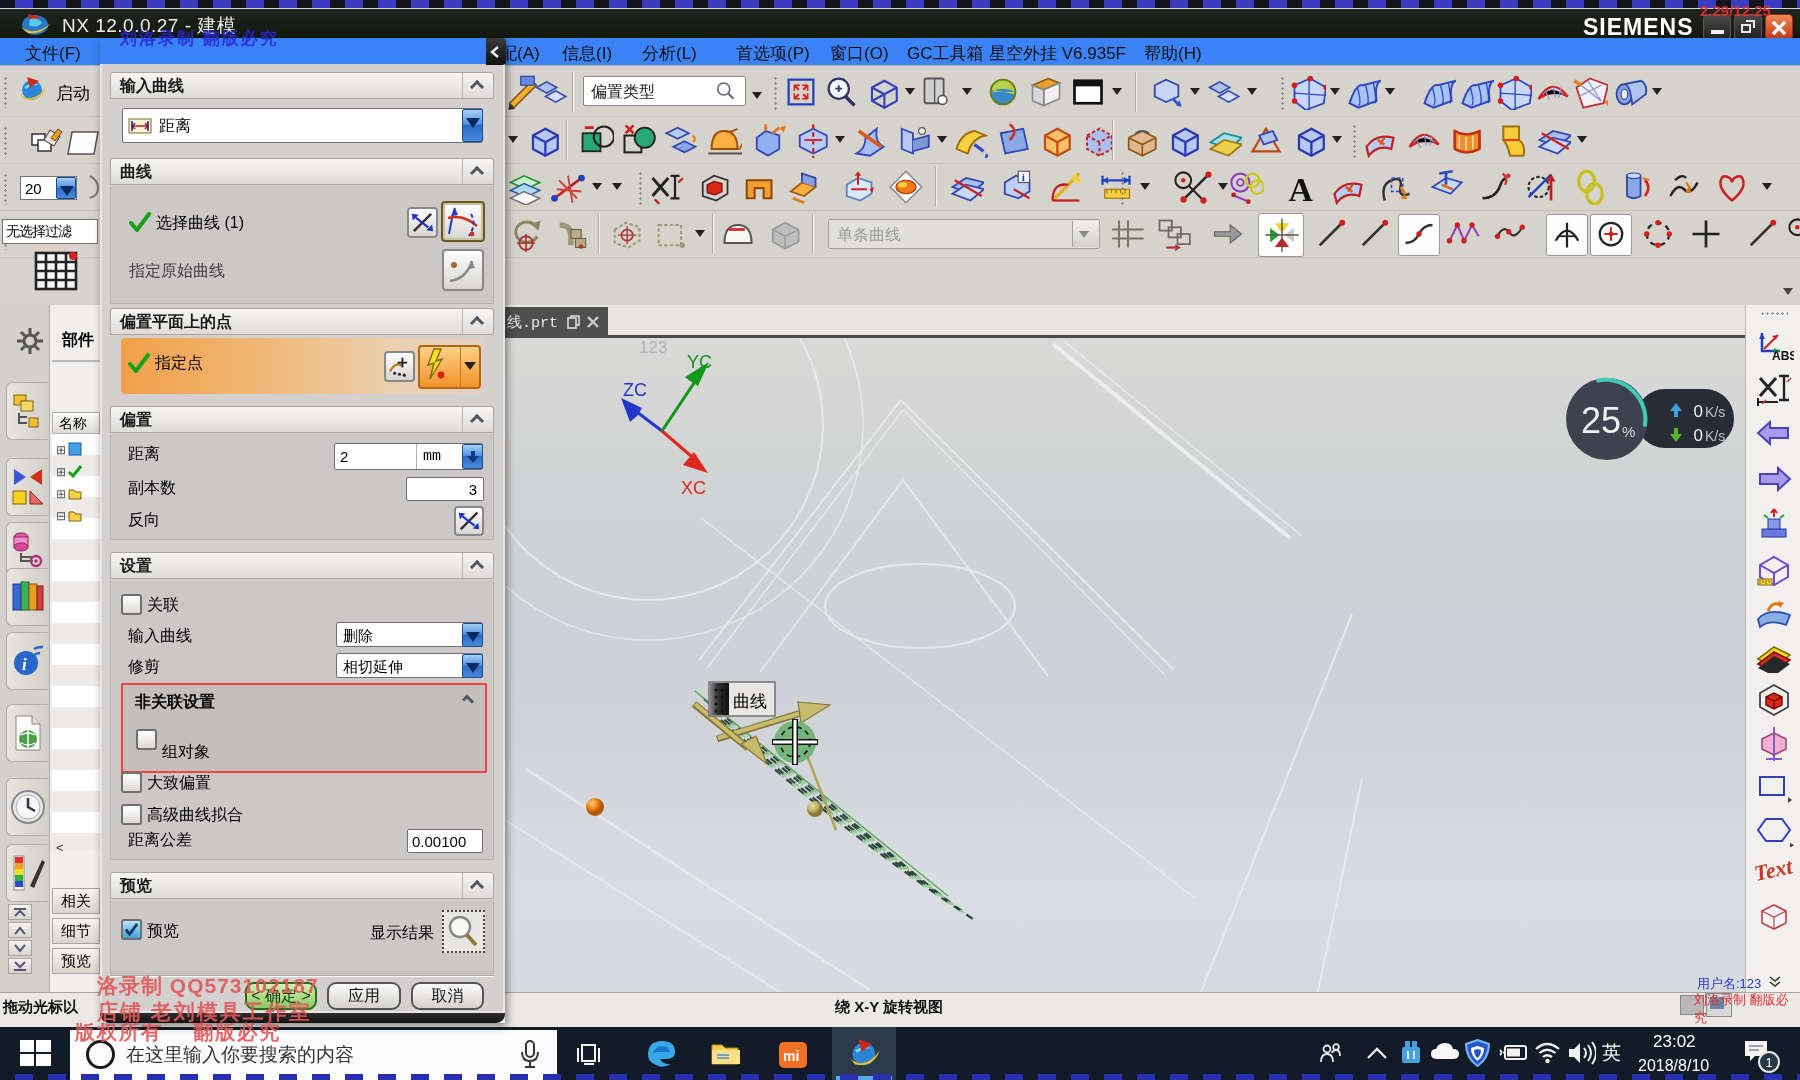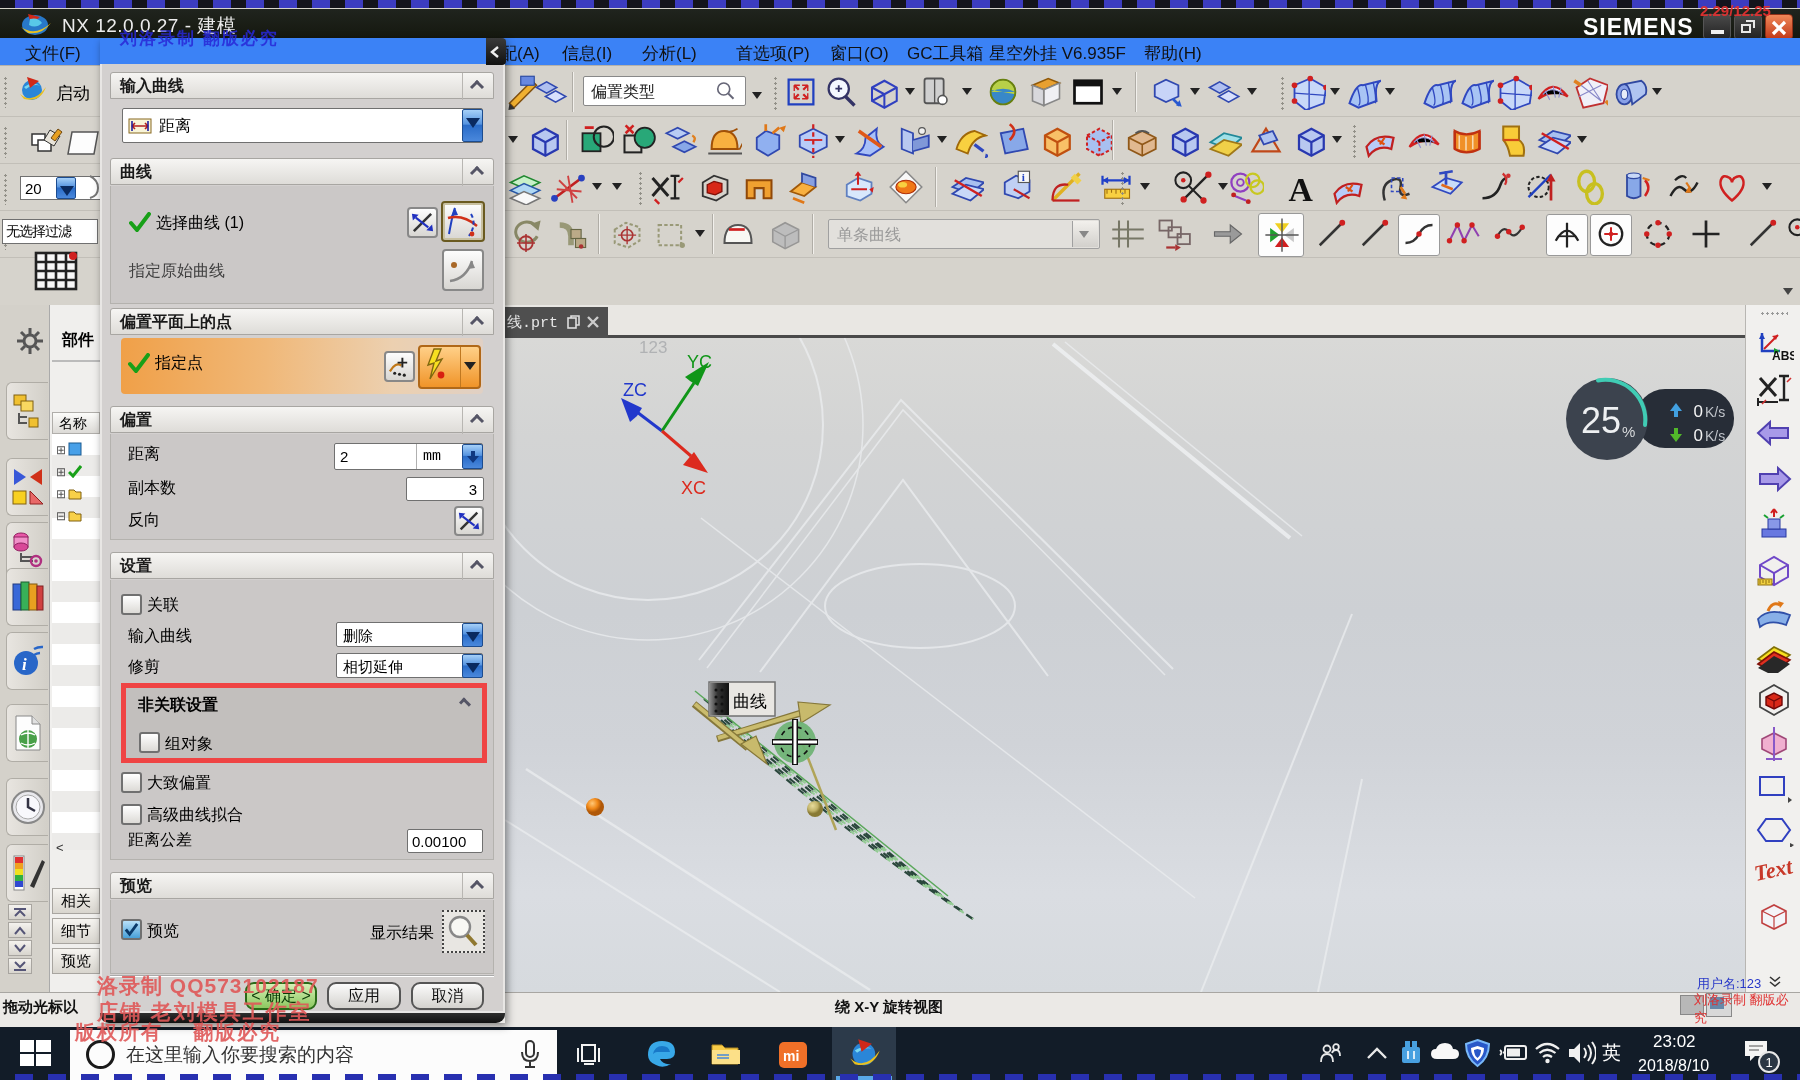--- a/index.html
+++ b/index.html
@@ -1001,21 +1001,21 @@
     <rect x="2" y="8" width="13" height="11" fill="#fff" stroke="#333" stroke-width="1.5"></rect>
     <rect x="8" y="14" width="13" height="11" fill="#fff" stroke="#333" stroke-width="1.5"></rect>
     <path d="M20 4 L30 10 L24 20 L14 14 Z" fill="#e8e4da" stroke="#333"></path>
     <path d="M28 3 l4 3 -7 9 -4 -3 Z" fill="#e8a020" stroke="#704810"></path>
   </svg>
   <svg class="ico" style="left:66px;top:128px" width="34" height="30" viewBox="0 0 34 30">
     <path d="M6 4 L32 4 L28 26 L2 26 Z" fill="#fdfdfd" stroke="#555" stroke-width="1.5"></path>
   </svg>
 
   <div class="hdl" style="left:3px;top:173px;height:32px"></div>
-  <div class="abs" style="left:20px;top:176px;width:81px;height:24px;background:#fff;border:1px solid #707070">
+  <div class="abs" style="left:20px;top:176px;width:57px;height:24px;background:#fff;border:1px solid #707070">
     <span class="abs" style="left:4px;top:3px;font-size:15px">20</span>
     <div class="bluebtn" style="left:35px;top:0;width:20px;height:22px">
         <i></i>
       </div>
   </div>
   <svg class="ico" style="left:88px;top:172px" width="12" height="30" viewBox="0 0 12 30">
       <path d="M2 4 q8 4 8 12 q0 8 -8 10" fill="none" stroke="#777" stroke-width="2"></path>
     </svg>
 
   <div class="hdl" style="left:3px;top:218px;height:32px"></div>
@@ -1407,21 +1407,21 @@
     <div class="field" style="left:225px;top:73px;width:147px;height:25px">
           <span style="position:absolute;left:6px;top:4px;font-size:15px">相切延伸</span>
           <div class="bluebtn" style="left:125px;top:0;width:21px;height:24px">
             <i></i>
           </div>
         </div>
     <div class="subpan">
       <span style="position:absolute;left:12px;top:7px;font-size:16px;font-weight:bold">非关联设置</span>
       <b style="position:absolute;right:12px;top:12px;width:10px;height:7px;border-top:3px solid #556;border-left:3px solid #556;transform:rotate(45deg)"></b>
       <div class="cb" style="left:13px;top:44px"></div>
-          <span style="position:absolute;left:39px;top:46px;font-size:16px">组对象</span>
+          <span style="position:absolute;left:39px;top:57px;font-size:16px">组对象</span>
     </div>
     <div class="cb" style="left:10px;top:192px"></div>
         <span style="position:absolute;left:36px;top:193px;font-size:16px">大致偏置</span>
     <div class="cb" style="left:10px;top:224px"></div>
         <span style="position:absolute;left:36px;top:225px;font-size:16px">高级曲线拟合</span>
     <span style="position:absolute;left:17px;top:250px;font-size:16px">距离公差</span>
     <div class="field" style="left:296px;top:249px;width:76px;height:24px">
           <span style="position:absolute;left:4px;top:3px;font-size:15px">0.00100</span>
         </div>
   </div>
@@ -1461,18 +1461,18 @@
 .ghead::before{content:"";position:absolute;right:30px;top:0;width:1px;height:27px;background:#b8b6b2}
 .gbody{position:absolute;left:8px;width:384px;background:#cbc8c7;border:1px solid #b4b2ae;border-top:none}
 .field{position:absolute;background:#fff;border:1px solid #707070;border-radius:2px}
 .bluebtn{position:absolute;background:linear-gradient(#a6d0f8 0%,#5694e0 45%,#2a6cc8 50%,#4a88dc 100%);border:1px solid #1c4c90;border-radius:2px}
 .bluebtn i{position:absolute;left:3px;top:8px;width:0;height:0;border:7px solid transparent;border-top:10px solid #0a2a60;border-bottom:none}
 .sqbtn{position:absolute;background:linear-gradient(#fdfdfd,#d8d6d2);border:2px solid #888;border-radius:4px;display:flex;align-items:center;justify-content:center}
 .orow{position:absolute;left:19px;top:274px;width:362px;height:56px;border-radius:4px;background:linear-gradient(90deg,#f0a048 0%,#f0b878 40%,#ecd0b0 75%,#e0d0c4 100%)}
 .litbtn{position:absolute;left:297px;top:7px;width:63px;height:44px;background:linear-gradient(#ffd088,#f09428);border:2px solid #b06818;border-radius:4px}
 .litdd{position:absolute;right:0;top:0;width:19px;height:40px;border-left:1px solid #c07820}
 .litdd i{position:absolute;left:3px;top:15px;width:0;height:0;border:6px solid transparent;border-top:8px solid #222;border-bottom:none}
-.subpan{position:absolute;left:10px;top:103px;width:366px;height:80px;background:#c2bfbd;border:5px solid #ef4444}
+.subpan{position:absolute;left:10px;top:103px;width:366px;height:90px;background:#c2bfbd;border:2px solid #ef4444}
 .cb{position:absolute;width:21px;height:21px;background:linear-gradient(#fff,#dcdad6);border:2px solid #707070;border-radius:3px}
 .cbon{background:linear-gradient(#b8e0f8,#48a0d8)}
 .btn{position:absolute;top:918px;height:28px;background:linear-gradient(#fbfbfb,#d4d2ce);border:2px solid #555;border-radius:9px;font-size:16px;text-align:center;line-height:24px;color:#111}
 .btn.ok{background:linear-gradient(#d6f0b6,#8cc860);border-color:#2a6a18;color:#0a3a06}
 </style>
 
 </body></html>

